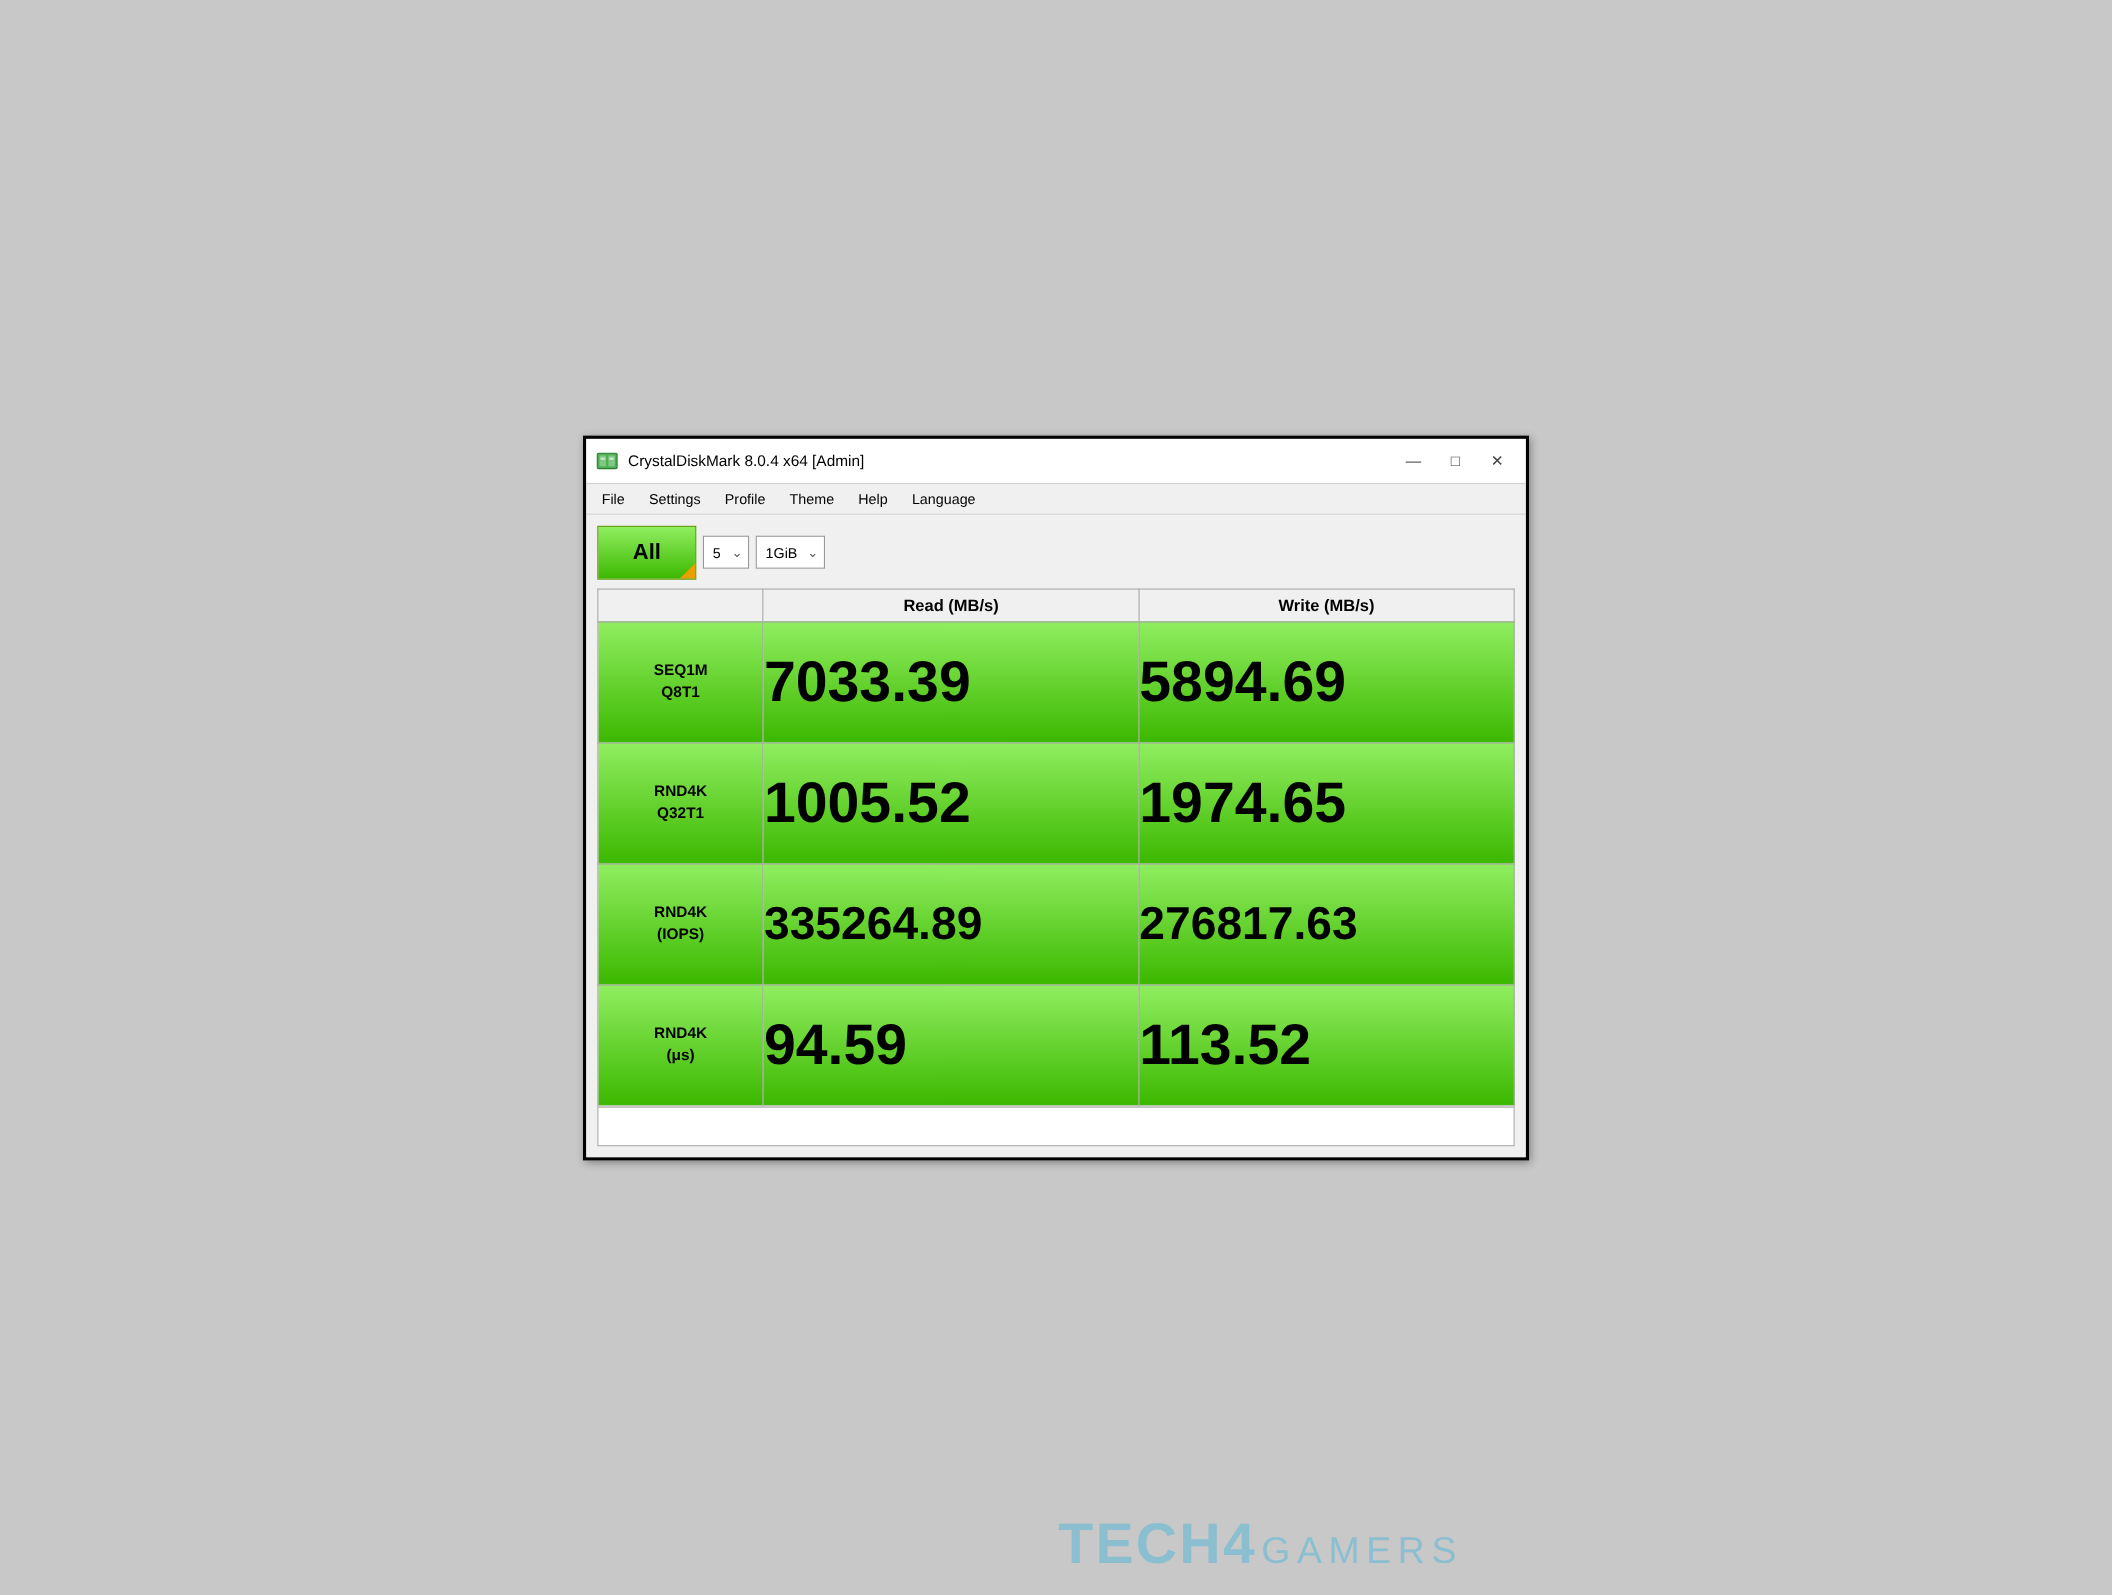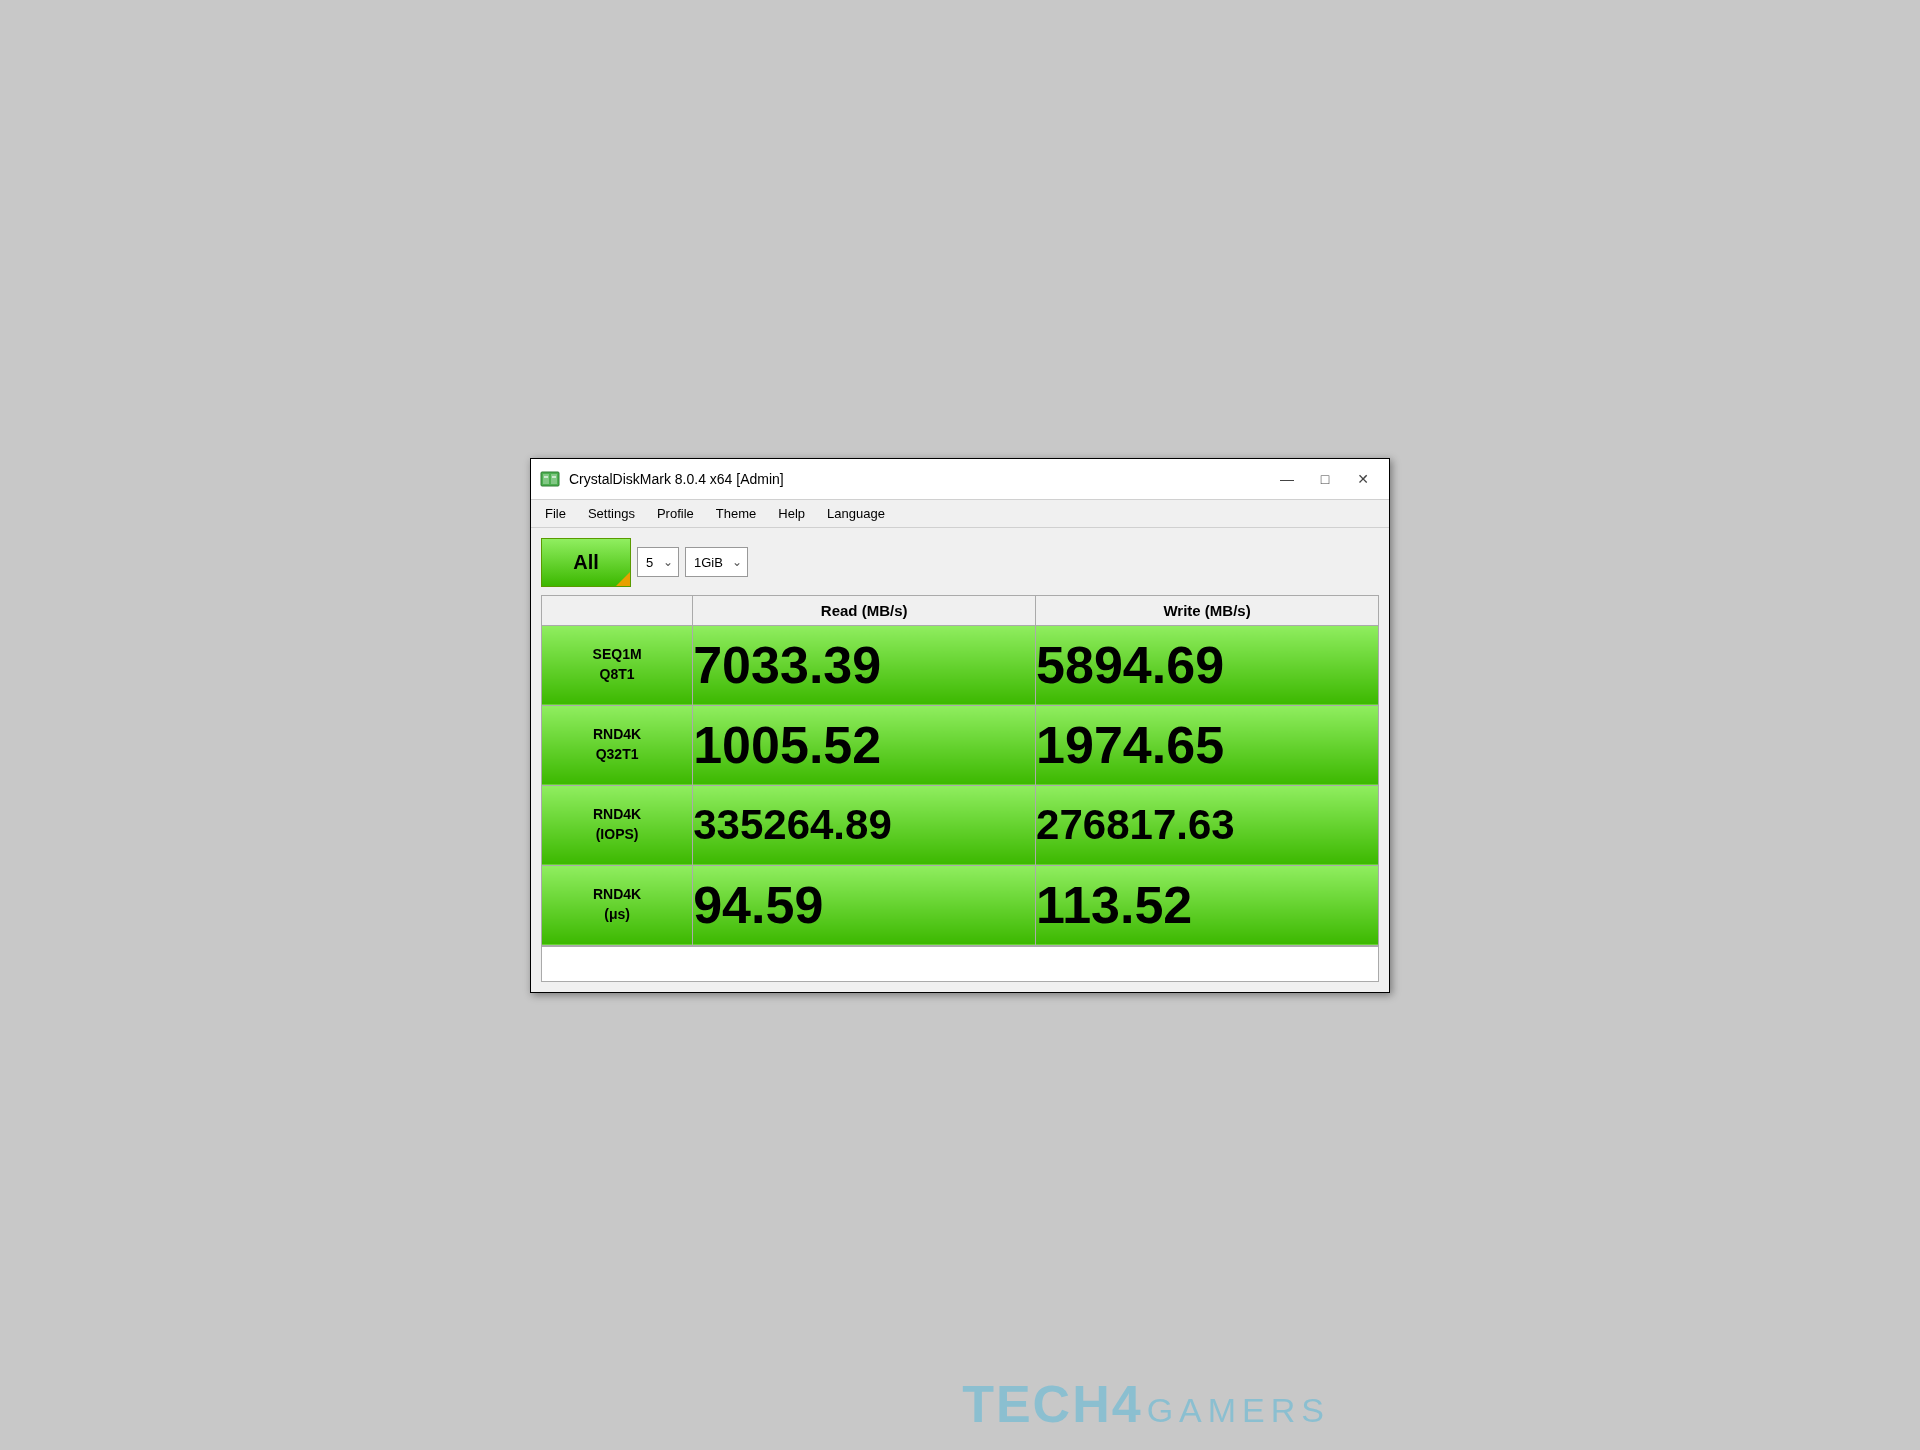--- a/index.html
+++ b/index.html
@@ -7,21 +7,21 @@
       background: #c8c8c8;
       display: flex;
       justify-content: center;
       align-items: center;
       min-height: 100vh;
       font-family: 'Segoe UI', Arial, sans-serif;
     }
 
     .window {
       background: #f0f0f0;
-      border: 1px solid #000000;
+      border: 3px solid #000000;
       box-shadow: 2px 2px 8px rgba(0,0,0,0.4);
       width: 860px;
     }
 
     .title-bar {
       background: #ffffff;
       border-bottom: 1px solid #d0d0d0;
       display: flex;
       align-items: center;
       padding: 6px 8px;
@@ -175,21 +175,21 @@
       padding: 6px 10px;
       text-align: center;
     }
 
     .col-header-row th:first-child {
       border: none;
       background: transparent;
     }
 
     .bench-row td {
-      height: 80px;
+      height: 110px;
     }
 
     .label-cell {
       background: linear-gradient(to bottom, #90ee60, #3cb800);
       border: 1px solid #5a9a00;
       text-align: center;
       font-size: 14px;
       font-weight: bold;
       color: #000;
       min-width: 88px;

